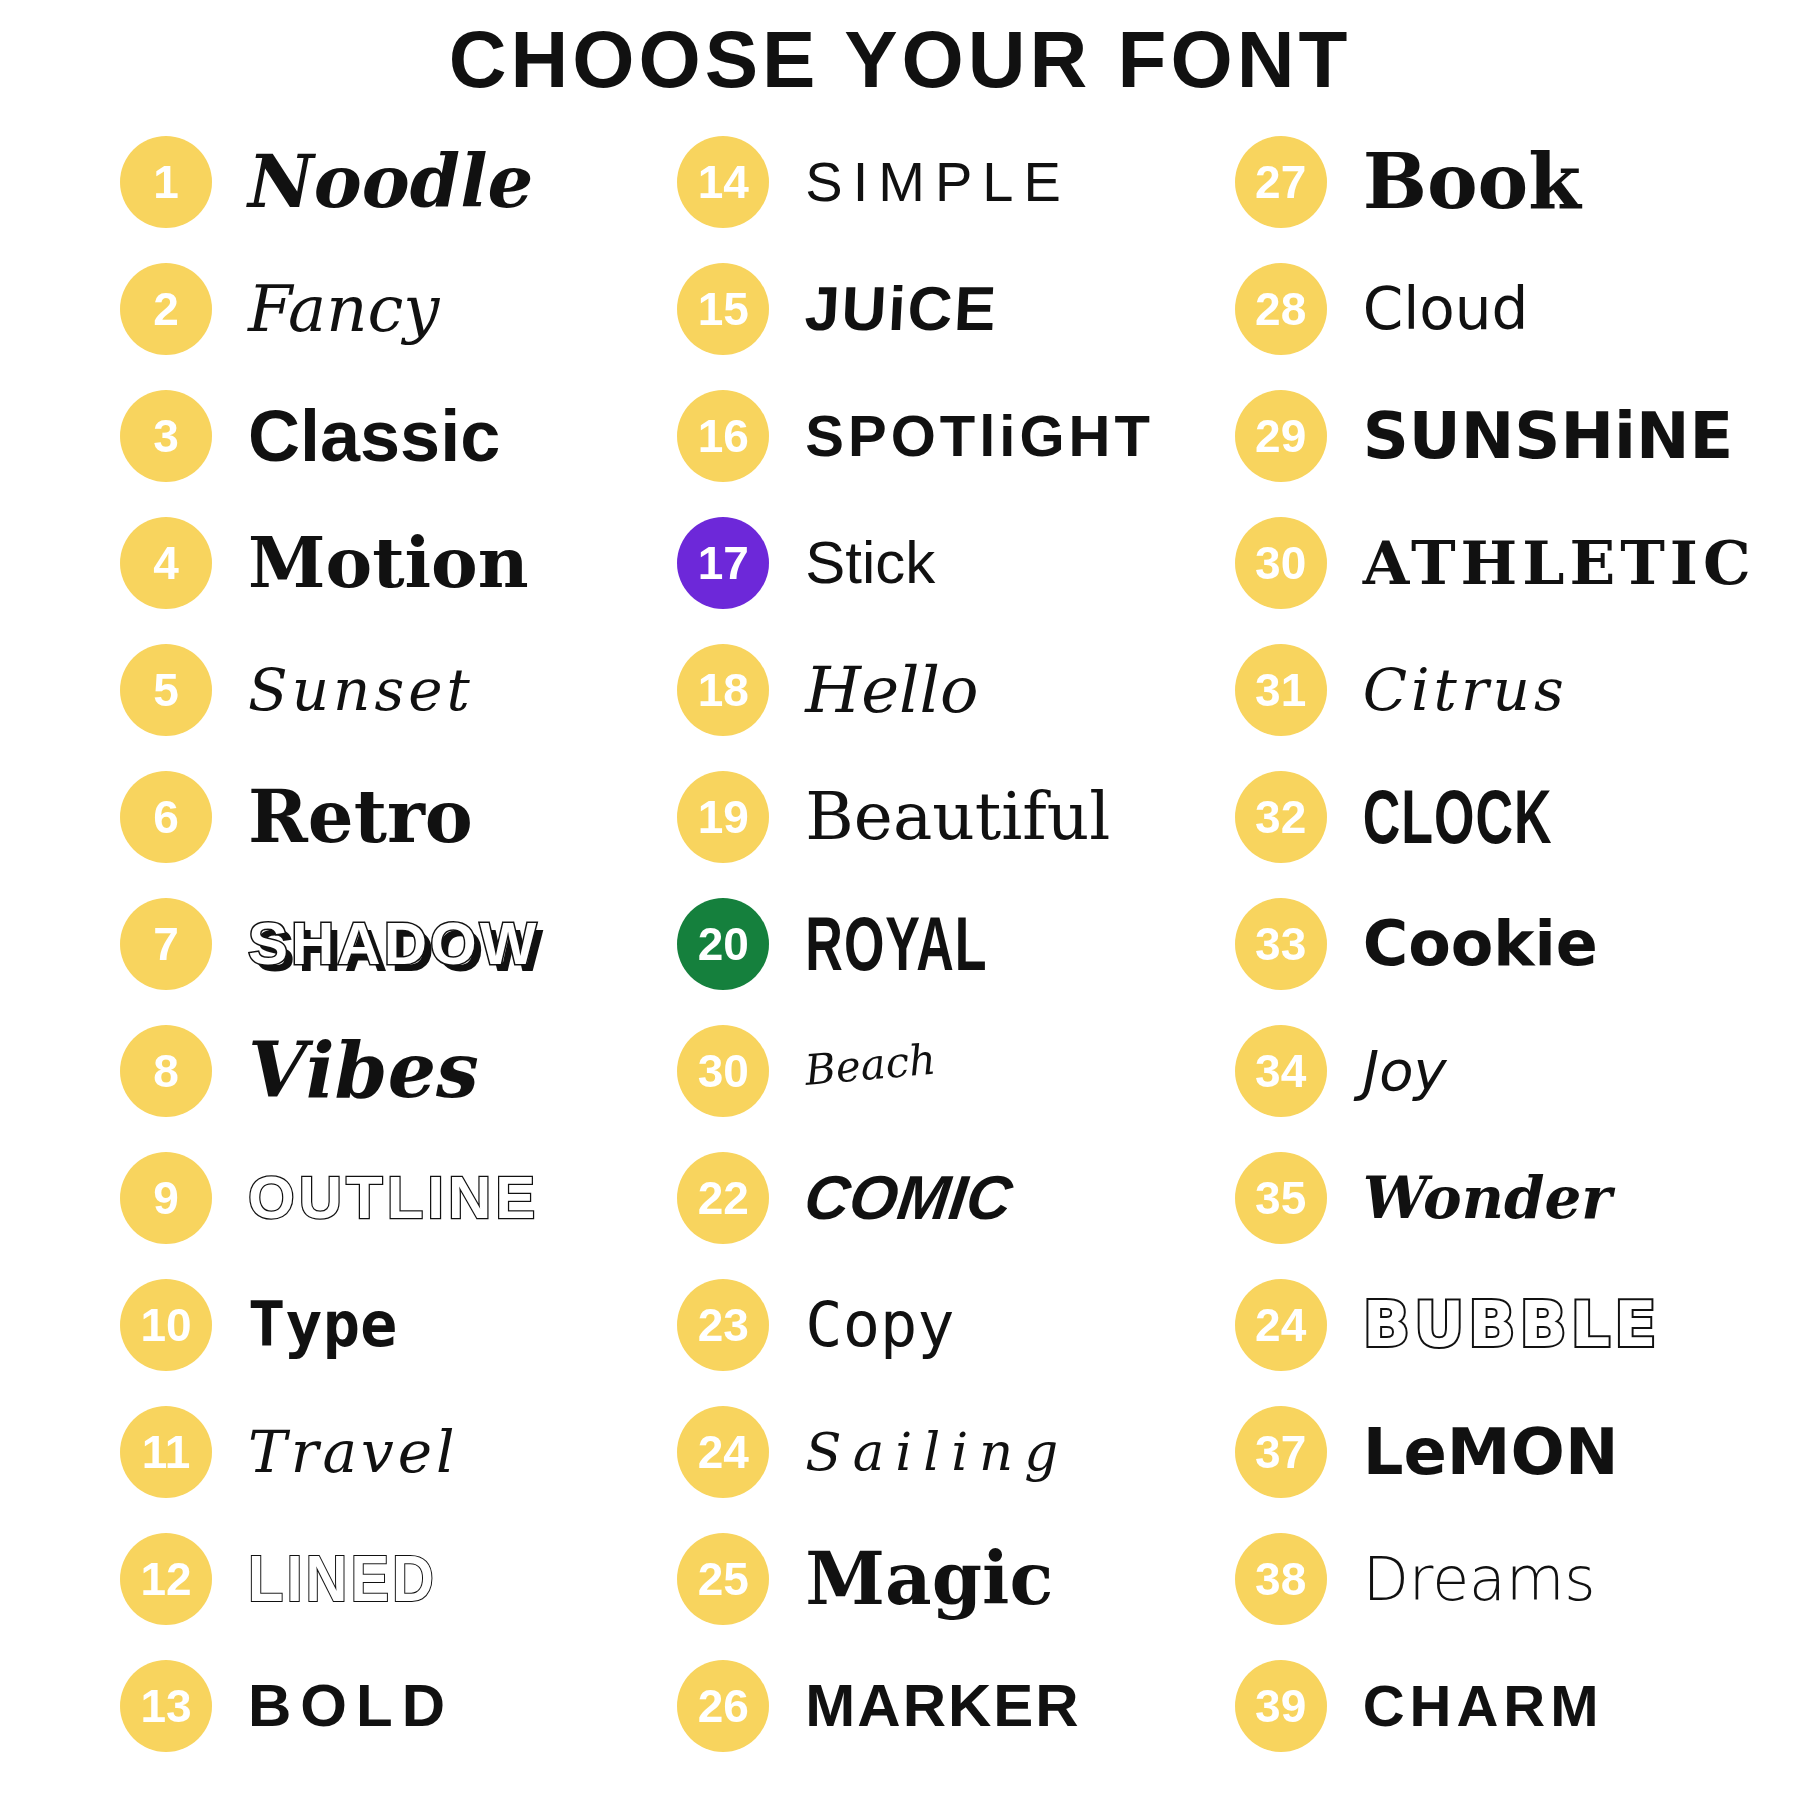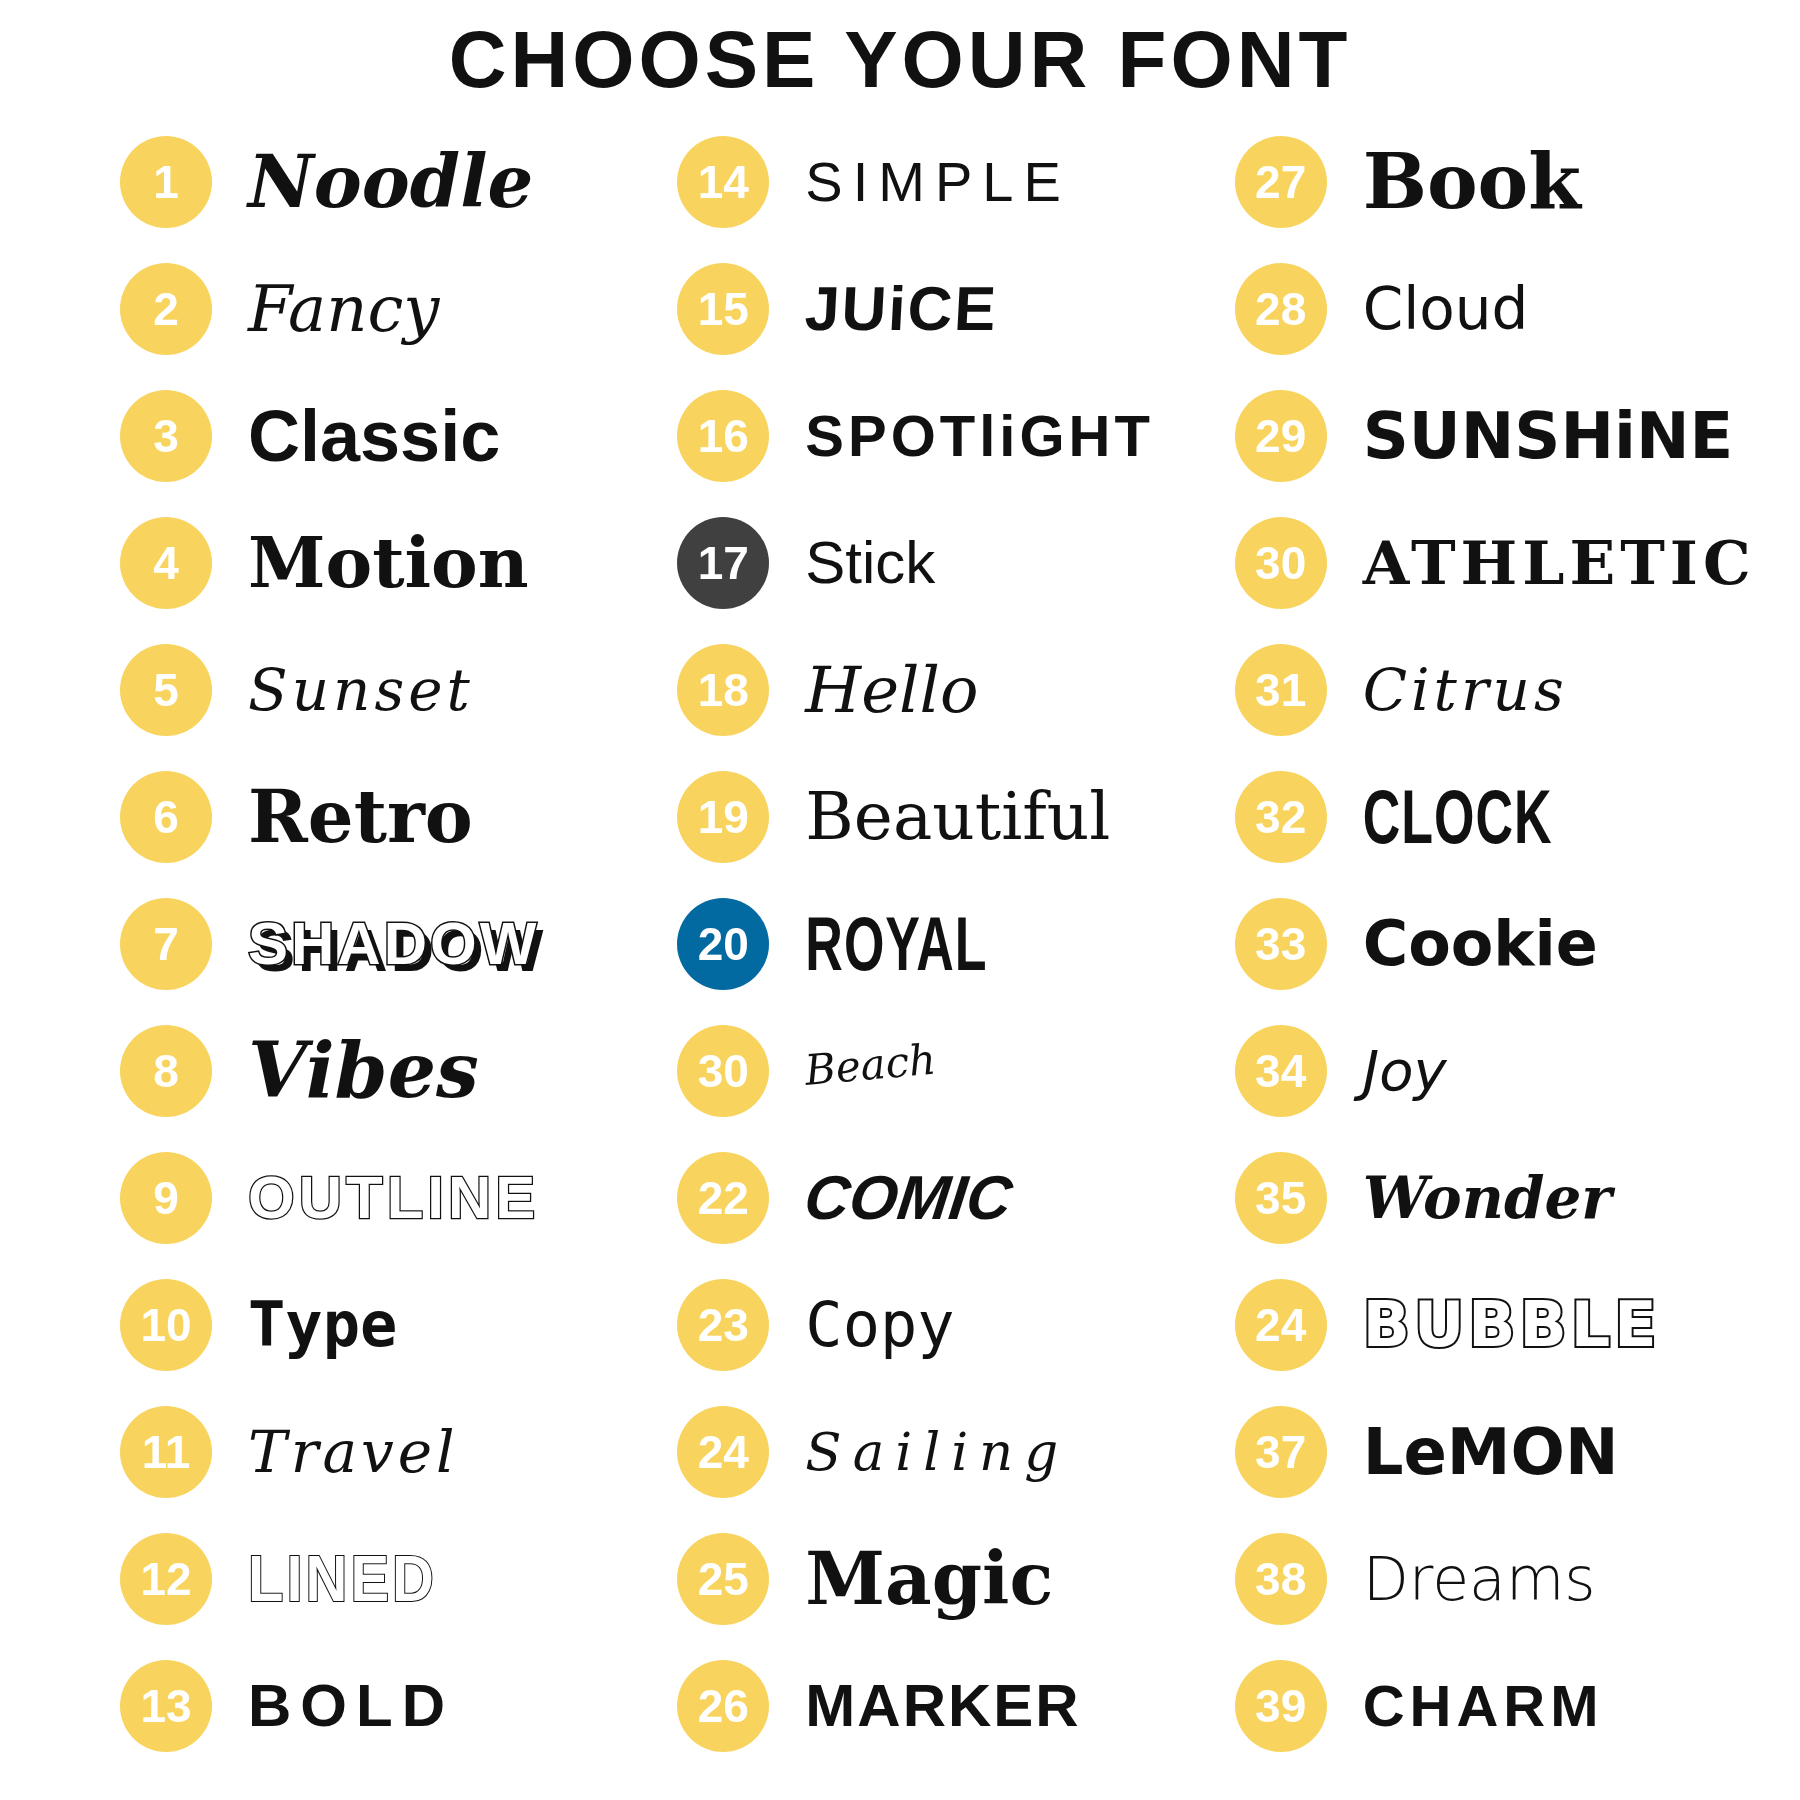--- a/index.html
+++ b/index.html
@@ -146,33 +146,33 @@
         </div>
         <div class="row">
           <div class="badge" style="background: rgb(248, 212, 94); color: rgb(255, 255, 255);">15</div>
           <div class="sample s-brush-caps">JUiCE</div>
         </div>
         <div class="row">
           <div class="badge" style="background: rgb(248, 212, 94); color: rgb(255, 255, 255);">16</div>
           <div class="sample s-dotted-caps">SPOTliGHT</div>
         </div>
         <div class="row">
-          <div class="badge" style="background: #404040; color: rgb(255, 255, 255);">17</div>
+          <div class="badge" style="background: #6d28d9; color: rgb(255, 255, 255);">17</div>
           <div class="sample s-sans-thin">Stick</div>
         </div>
         <div class="row">
           <div class="badge" style="background: rgb(248, 212, 94); color: rgb(255, 255, 255);">18</div>
           <div class="sample s-script">Hello</div>
         </div>
         <div class="row">
           <div class="badge" style="background: rgb(248, 212, 94); color: rgb(255, 255, 255);">19</div>
           <div class="sample s-serif-display">Beautiful</div>
         </div>
         <div class="row">
-          <div class="badge" style="background: #0369a1; color: rgb(255, 255, 255);">20</div>
+          <div class="badge" style="background: #15803d; color: rgb(255, 255, 255);">20</div>
           <div class="sample s-condensed-caps">ROYAL</div>
         </div>
         <div class="row">
           <div class="badge" style="background: rgb(248, 212, 94); color: rgb(255, 255, 255);">30</div>
           <div class="sample s-signature">Beach</div>
         </div>
         <div class="row">
           <div class="badge" style="background: rgb(248, 212, 94); color: rgb(255, 255, 255);">22</div>
           <div class="sample s-comic-caps">COMIC</div>
         </div>

